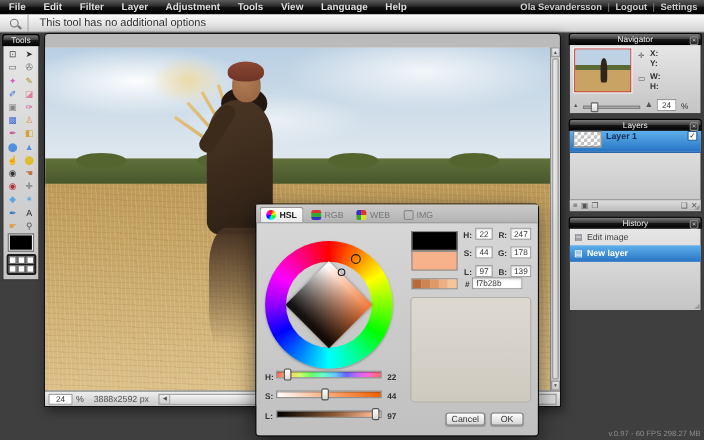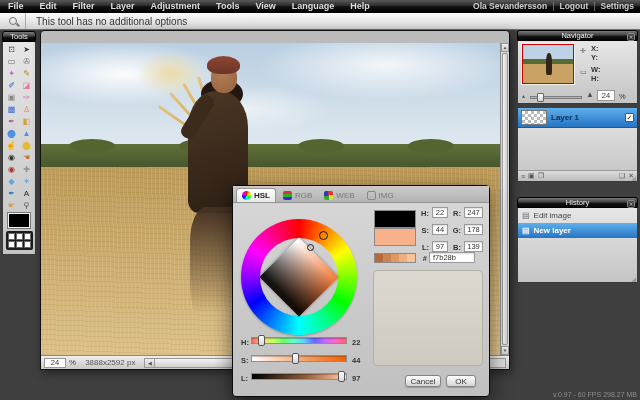--- a/index.html
+++ b/index.html
@@ -96,21 +96,21 @@
   .nav-lbl{position:absolute;font-size:7.5px;font-weight:bold;color:#333}
   .nav-ic{position:absolute;font-size:7px;color:#555}
   .nav-slider-track{position:absolute;left:12px;top:55px;width:52px;height:3px;background:#b5b5b5;border:1px solid #7e7e7e;cursor:pointer}
   .nav-slider-thumb{position:absolute;left:6px;top:-4px;width:7px;height:9px;background:linear-gradient(#fff,#d5d5d5);border:1px solid #666;border-radius:1px;cursor:pointer}
   .nav-tri-s{position:absolute;left:3px;top:52px;font-size:5px;color:#555}
   .nav-tri-b{position:absolute;left:68px;top:49px;font-size:8px;color:#555}
   .nav-zoom{position:absolute;left:79px;top:49px;width:18px;height:11px}
   .nav-pct{position:absolute;left:101px;top:51px;font-size:7.5px;color:#333}
 
   .layers-panel{left:517px;top:108px}.layers-body{height:74px}
-  .layer-row{height:20px;display:flex;align-items:center;gap:4px;padding:0 3px;border-bottom:1px solid #a8a8a8;cursor:pointer}
+  .layer-row{height:20px;display:flex;align-items:flex-start;gap:4px;padding:0 3px;border-bottom:1px solid #a8a8a8;cursor:pointer}
   .layer-row.sel{background:linear-gradient(#5fb0ec,#2674c4);border-bottom:1px solid #1c5a9e}
   .lthumb{width:26px;height:15px;border:1px solid #777;background:#fff}
   .checker{background-image:linear-gradient(45deg,#bbb 25%,transparent 25%,transparent 75%,#bbb 75%),
     linear-gradient(45deg,#bbb 25%,transparent 25%,transparent 75%,#bbb 75%);background-size:6px 6px;background-position:0 0,3px 3px}
   .lname{font-size:8px;font-weight:bold;color:#333}
   .layer-row.sel .lname{color:#0d2f52}
   .lright{margin-left:auto}
   .lcheck{width:9px;height:9px;background:#fff;border:1px solid #2a5a8a;border-radius:1px;font-size:7px;line-height:8px;text-align:center;color:#222;cursor:pointer}
   .lock{position:relative;width:8px;height:6px;background:#8f8f8f;border:1px solid #666;border-radius:1px;cursor:pointer}
   .lock::before{content:"";position:absolute;left:1px;top:-4px;width:4px;height:4px;border:1.5px solid #777;border-bottom:none;border-radius:3px 3px 0 0}
@@ -345,20 +345,24 @@
       <div class="nav-slider-track">
         <div class="nav-slider-thumb"></div>
       </div>
       <span class="nav-tri-b">▲</span>
       <input class="zoom-box nav-zoom" value="24" style="">
       <span class="nav-pct">%</span>
     </div>
   </div>
 
   <div class="side-panel layers-panel">
+    <div class="ptitle">
+      <span>Layers</span>
+      <span class="pclose">✕</span>
+    </div>
     <div class="pbody layers-body">
       <div class="layer-row sel">
         <div class="lthumb checker"></div>
         <span class="lname">Layer 1</span>
         <span class="lright lcheck">✓</span>
       </div>
       <div class="layers-bar">
         <span>≡</span>
         <span>▣</span>
         <span>❐</span>

